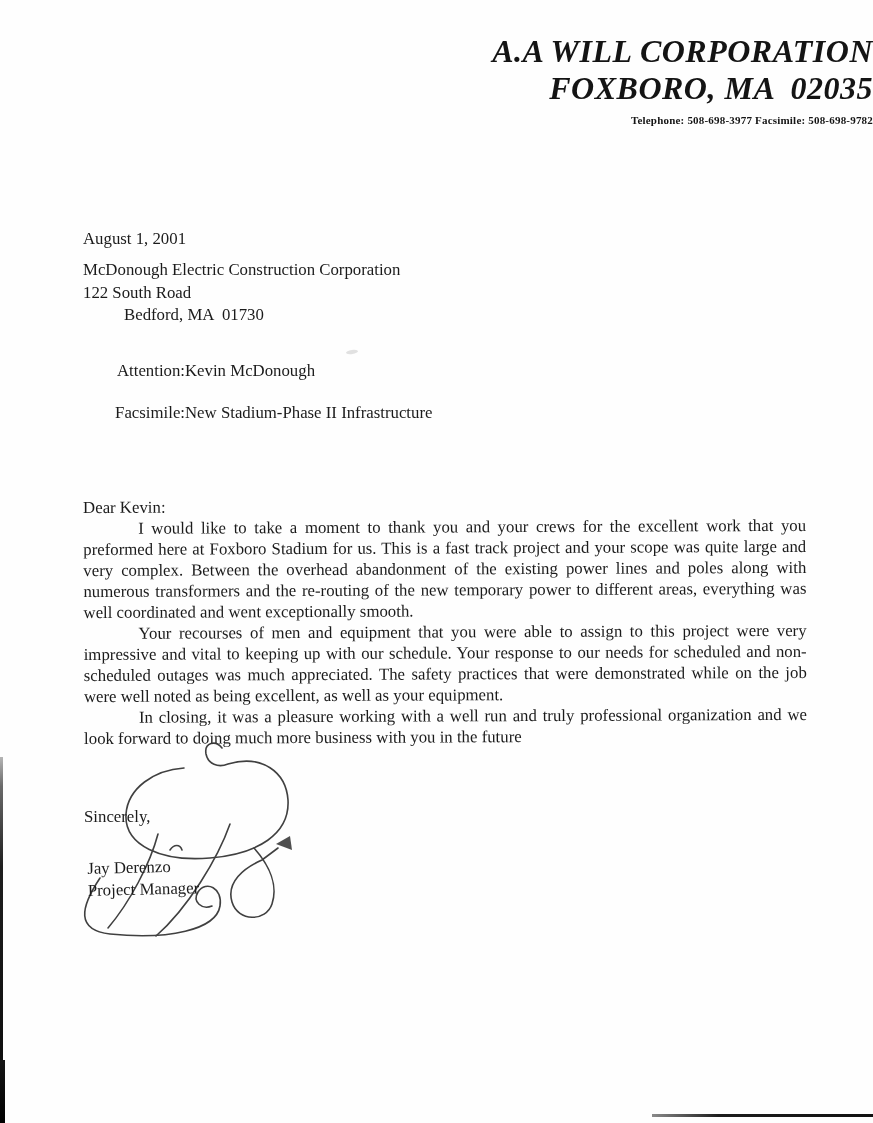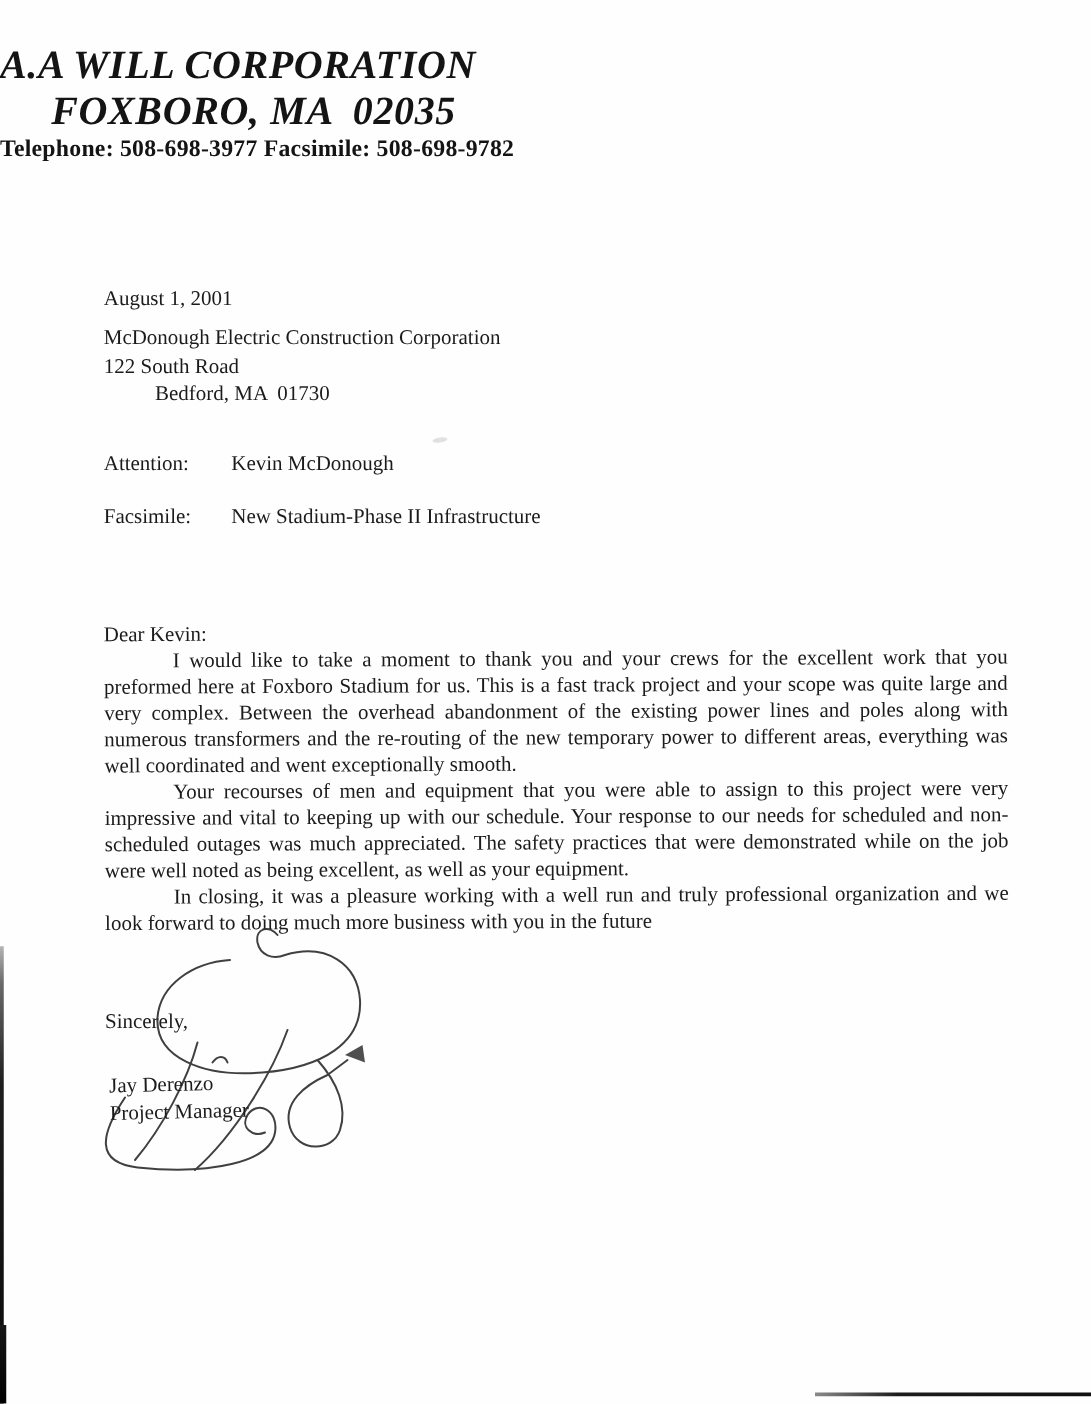--- a/index.html
+++ b/index.html
@@ -5,39 +5,39 @@
   * { margin:0; padding:0; box-sizing:border-box; }
   html,body { width:873px; height:1123px; background:#ffffff; }
   .page {
     position:relative; width:873px; height:1123px;
     background:#fefefe; overflow:hidden;
     font-family:"Liberation Serif","DejaVu Serif",serif;
     color:#1b1b1b;
   }
 
   
-  .letterhead { position:absolute; top:33px; left:0; width:100%; text-align:left; }
+  .letterhead { position:absolute; top:33px; left:0; width:100%; text-align:right; }
   .lh-line {
     font-size:32px; line-height:37px; font-weight:bold; font-style:italic;
     letter-spacing:0.5px; color:#141414;
   }
   .lh-phone {
-    font-size:19px; line-height:20px; font-weight:bold; margin-top:3px;
+    font-size:11px; line-height:20px; font-weight:bold; margin-top:3px;
     letter-spacing:0.2px; color:#141414;
   }
 
   
   .txt { font-size:16.8px; color:#1b1b1b; }
   .pre { white-space:pre-wrap;margin-left:41px; }
 
   .date-line { position:absolute; left:83px; top:228px; line-height:21px; }
   .recipient { position:absolute; left:83px; top:259px; line-height:22.5px;font-family:Liberation Serif, serif; }
 
   .meta { position:absolute; left:83px; top:360px; }
-  .meta-row { display:flex; line-height:21px; margin-bottom:20.5px; }
+  .meta-row { display:flex; line-height:21px; margin-bottom:20.5px;text-align:right; }
   .meta-label { width:102px; }
 
   .body-text {
     position:absolute; left:83px; top:497px; width:723px;
     line-height:21px; text-align:justify;
     transform:rotate(-0.25deg); transform-origin:left top;
   }
   .body-text p { text-indent:55px; }
   .body-text .salutation { text-indent:0; }
 

